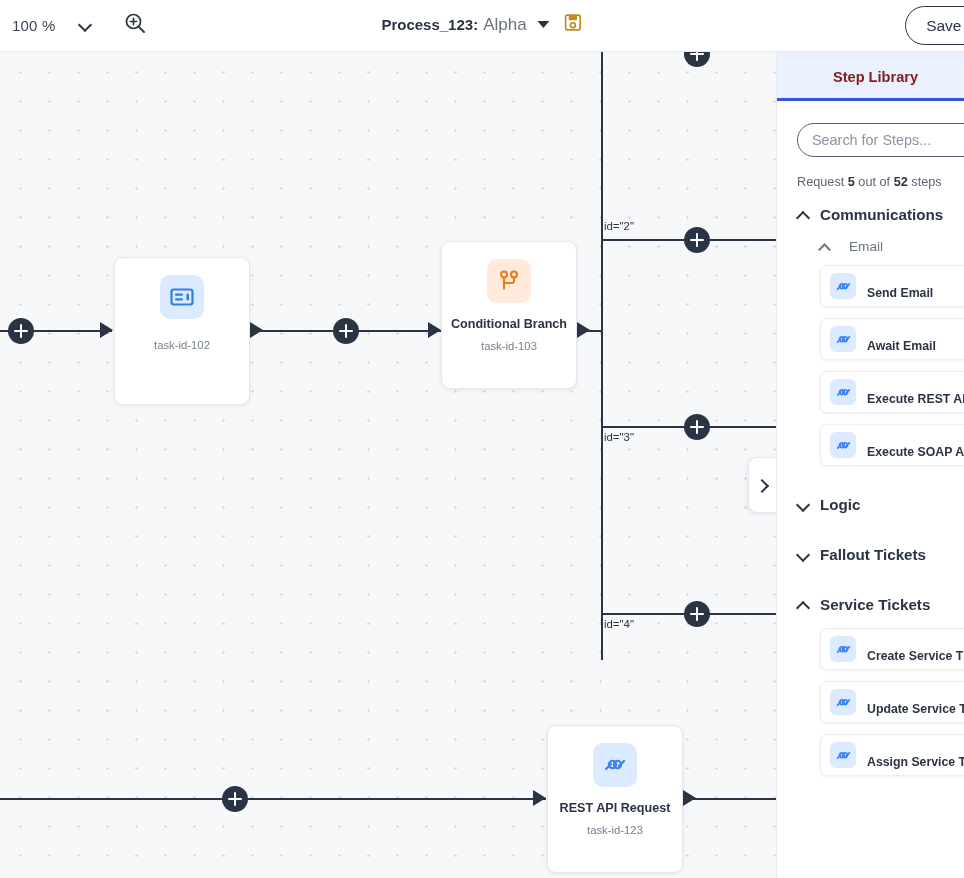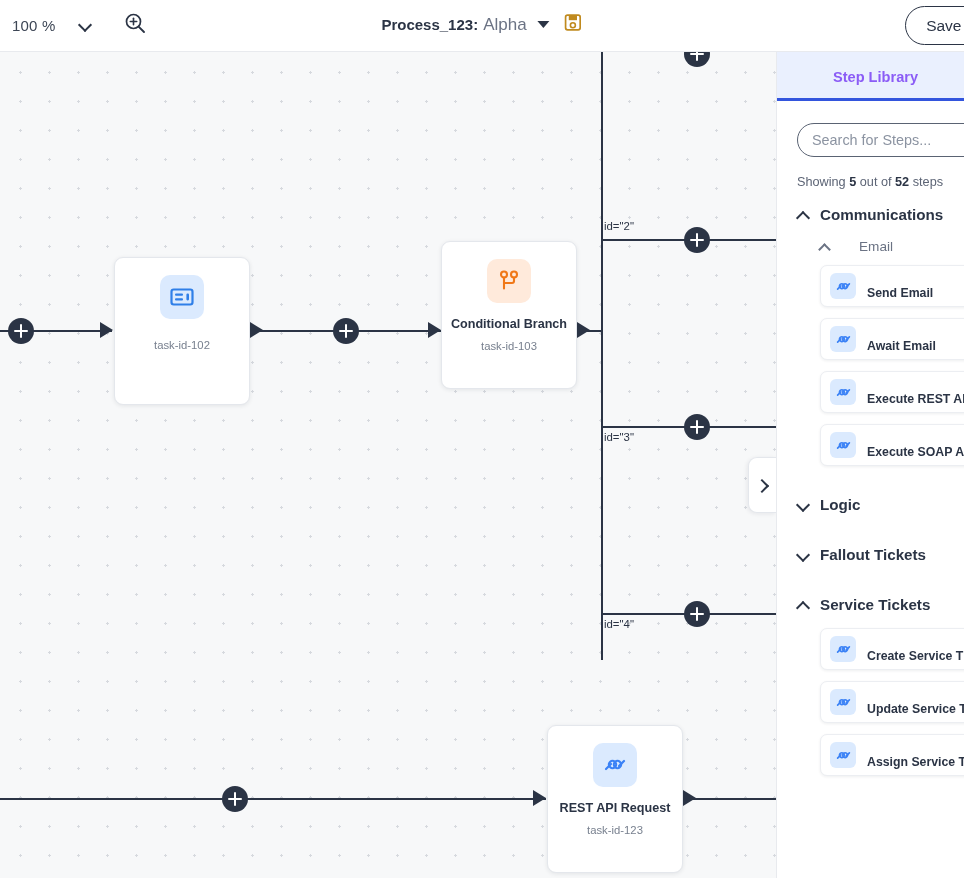--- a/index.html
+++ b/index.html
@@ -140,21 +140,21 @@
   #panel {
     position: absolute; left: 776px; top: 52px;
     width: 188px; height: 826px;
     background: #ffffff;
     border-left: 1px solid #e8eaee;
     overflow: hidden;
   }
   .tabbar { height: 49px; background: #eaf0fe; position: relative; }
   .tab-active {
     height: 49px; display: flex; align-items: center; justify-content: center;
-    color: #8b5cf6; font-size: 14.6px; font-weight: bold;
+    color: #7f1d1d; font-size: 14.6px; font-weight: bold;
     cursor: pointer; padding-left: 10px; white-space: nowrap;
   }
   .tab-underline {
     position: absolute; bottom: 0; left: 0; width: 100%; height: 3px;
     background: #3355dd;
   }
 
   .search-wrap { padding: 22px 0 0 20px; }
   .search-input {
     width: 190px; height: 34px; border-radius: 17px;
@@ -168,21 +168,21 @@
     padding: 18px 0 0 20px; font-size: 12.7px; color: #5c6475; white-space: nowrap;
   }
   .showing b { color: #2b3445; font-weight: bold; }
 
   .section-row {
     display: flex; align-items: center; gap: 11px;
     padding: 17px 0 0 20px; cursor: pointer;
   }
   .section-title { font-size: 15.2px; font-weight: bold; color: #2b3445; white-space: nowrap; }
   .sub-row {
-    display: flex; align-items: center; gap: 28px;
+    display: flex; align-items: center; gap: 18px;
     padding: 16px 0 0 42px; cursor: pointer;
   }
   .sub-title { font-size: 13.6px; color: #6b7384; white-space: nowrap; }
 
   .chev { width: 12px; height: 12px; position: relative; flex: none; }
   .chev::after {
     content: ""; position: absolute; left: 1px; top: 2px;
     width: 8px; height: 8px;
     border-right: 2.3px solid #2b3445; border-bottom: 2.3px solid #2b3445;
   }
@@ -330,21 +330,21 @@
       <div class="tab-underline"></div>
     </div>
 
     <div class="scroll-body">
 
       <div class="search-wrap">
         <input class="search-input" type="text" placeholder="Search for Steps..." style="">
       </div>
 
       <div class="showing">
-        <span>Showing </span><b>5</b><span> out of </span><b>52</b><span> steps</span>
+        <span>Request </span><b>5</b><span> out of </span><b>52</b><span> steps</span>
       </div>
 
       <div class="section-row">
         <span class="chev up"></span>
         <span class="section-title">Communications</span>
       </div>
 
       <div class="sub-row">
         <span class="chev up small"></span>
         <span class="sub-title">Email</span>

